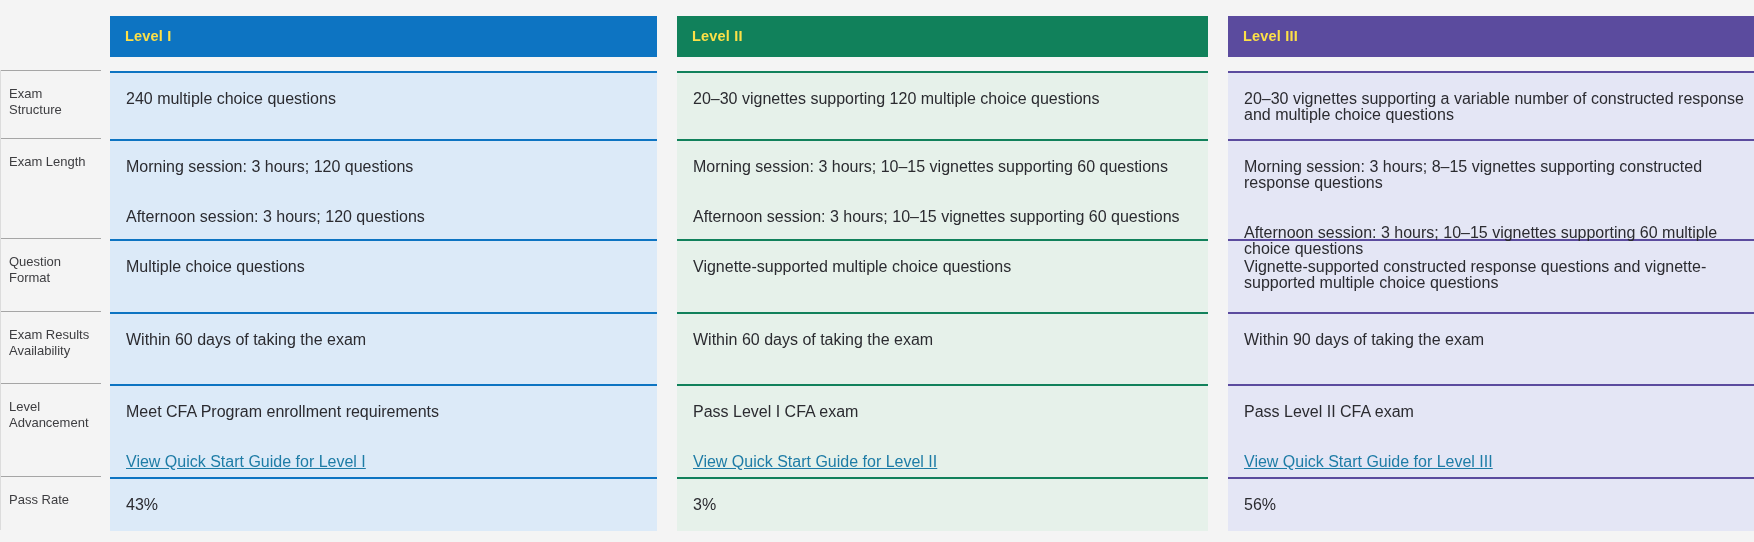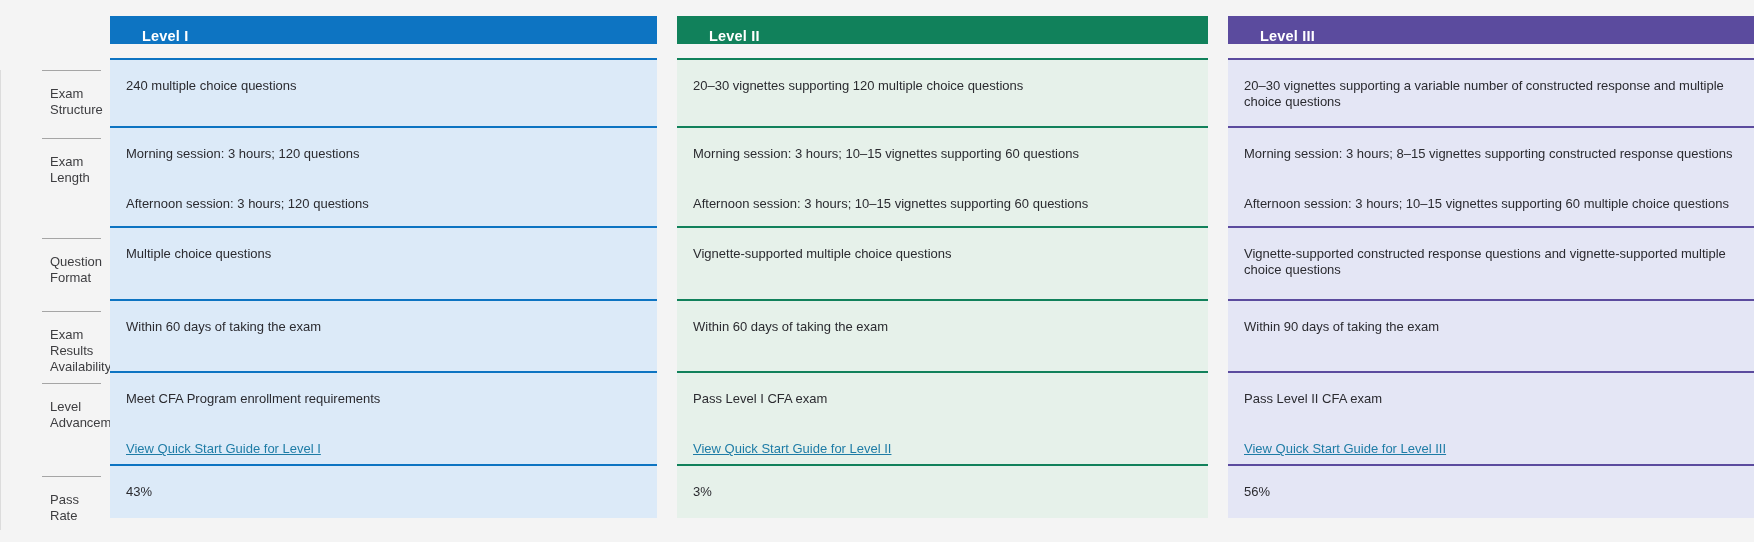--- a/index.html
+++ b/index.html
@@ -22,42 +22,41 @@
     width: 100px;
     border-left: 1px solid #dcdcdc;
   }
   .label-row {
     box-sizing: border-box;
     border-top: 1px solid #a5a5a5;
     padding: 15px 6px 0 8px;
     font-size: 13px;
     line-height: 16px;
     color: #3d3d40;
-    margin-left: 41px;
   }
 
   
   .column { position: absolute; top: 8px; }
   .col-header {
-    height: 28px;
+    height: 41px;
     background: var(--accent);
-    color: #ffffff;
+    color: #fde047;
     font-size: 14.5px;
     font-weight: bold;
     line-height: 40px;
-    padding-left: 32px;
+    padding-left: 15px;
     letter-spacing: 0.2px;
   }
   .cells { margin-top: 14px; }
   .cell {
     box-sizing: border-box;
     background: var(--cellbg);
     border-top: 2px solid var(--accent);
     padding: 18px 16px 0 16px;
-    font-size: 13px;
+    font-size: 16px;
     line-height: 16px;
   }
   .cell p { margin: 0 0 0 0; }
   .cell p + p { margin-top: 34px; }
 
   .r1 { height: 68px; }
   .r2 { height: 100px; }
   .r3 { height: 73px; }
   .r4 { height: 72px; }
   .r5 { height: 93px; }

